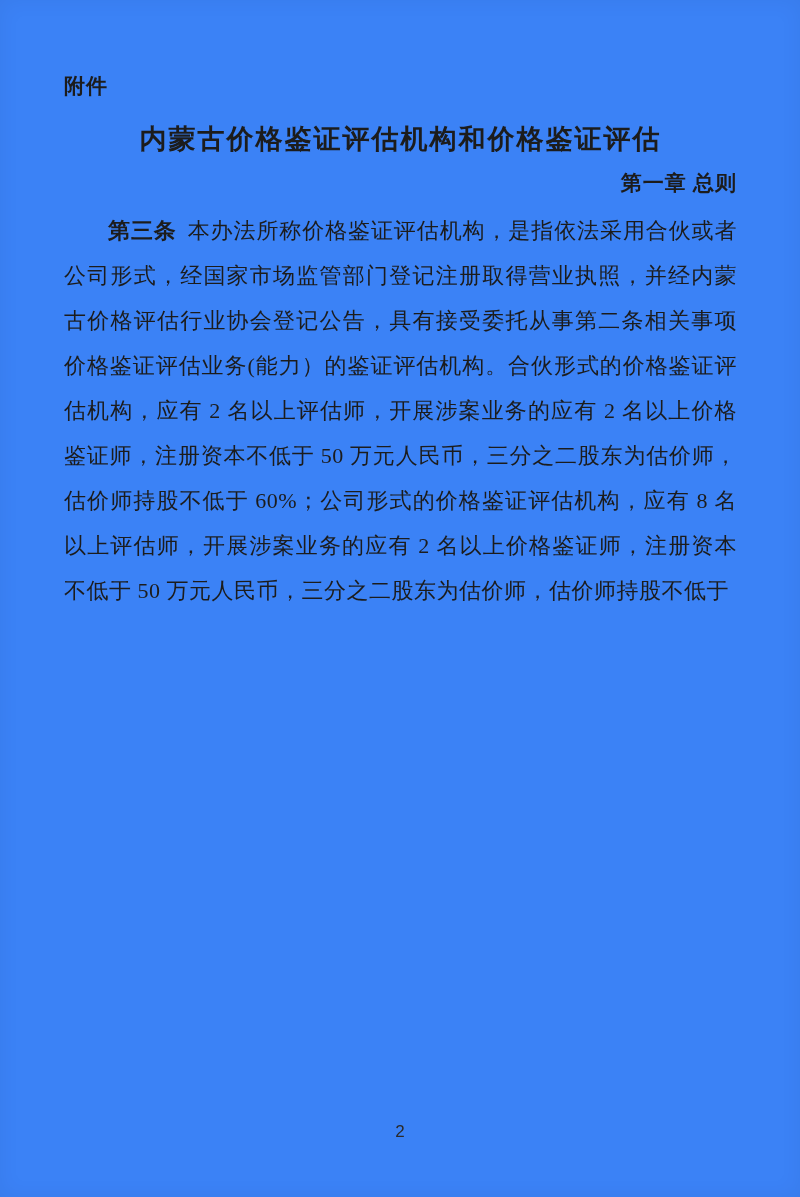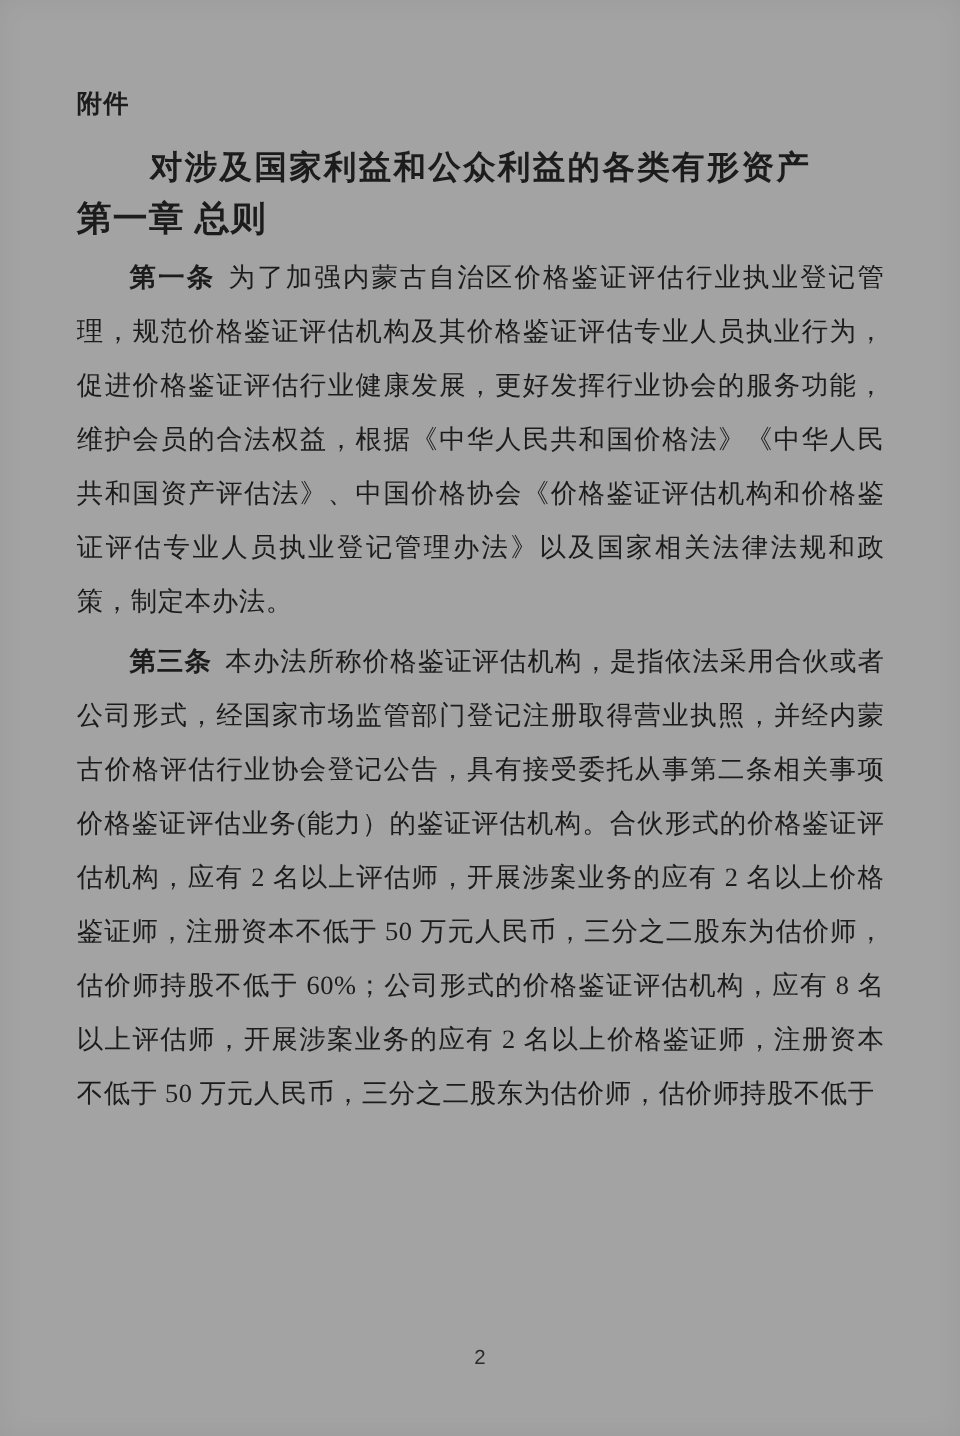--- a/index.html
+++ b/index.html
@@ -2,21 +2,21 @@
 <html><head>
 <meta charset="utf-8">
 <style>
   * { margin: 0; padding: 0; box-sizing: border-box; }
   html, body { background: #e9e9e9; }
   .sheet {
     position: relative;
     width: 800px;
     height: 1197px;
     margin: 0 auto;
-    background: #a3a3a3;
+    background: #3b82f6;
     color: #1c1c1c;
     font-family: "Liberation Serif", "DejaVu Serif", serif;
     overflow: hidden;
     box-shadow: inset 0 0 22px rgba(0,0,0,0.05);
   }
   .content {
     padding: 72px 63px 0 64px;
   }
   .attachment-label {
     font-size: 21px;
@@ -27,23 +27,23 @@
   .doc-title {
     margin-top: 16px;
     text-align: center;
     font-weight: bold;
     font-size: 27px;
     line-height: 46px;
     letter-spacing: 2px;
   }
   .chapter-heading {
     margin-top: 4px;
-    text-align: left;
+    text-align: right;
     font-weight: bold;
-    font-size: 29px;
+    font-size: 21px;
     line-height: 34px;
     letter-spacing: 1px;
   }
   .body-text {
     margin-top: 8px;
   }
   .article {
     font-size: 22px;
     line-height: 45px;
     text-align: justify;
@@ -71,30 +71,27 @@
 </style>
 </head>
 <body>
 
 <div class="sheet">
   <div class="content">
 
     <div class="attachment-label">附件</div>
 
     <div class="doc-title">
-      <div>对涉及国家利益和公众利益的各类有形资产</div>
+      <div>内蒙古价格鉴证评估机构和价格鉴证评估</div>
     </div>
 
     <div class="chapter-heading">第一章 总则</div>
 
     <div class="body-text">
 
-      <p class="article">
-        <span class="article-lead">第一条</span><span>为了加强内蒙古自治区价格鉴证评估行业执业登记管理，规范价格鉴证评估机构及其价格鉴证评估专业人员执业行为，促进价格鉴证评估行业健康发展，更好发挥行业协会的服务功能，维护会员的合法权益，根据《中华人民共和国价格法》《中华人民共和国资产评估法》、中国价格协会《价格鉴证评估机构和价格鉴证评估专业人员执业登记管理办法》以及国家相关法律法规和政策，制定本办法。</span>
-      </p>
 
 
       <p class="article">
         <span class="article-lead">第三条</span><span>本办法所称价格鉴证评估机构，是指依法采用合伙或者公司形式，经国家市场监管部门登记注册取得营业执照，并经内蒙古价格评估行业协会登记公告，具有接受委托从事第二条相关事项价格鉴证评估业务(能力）的鉴证评估机构。合伙形式的价格鉴证评估机构，应有 2 名以上评估师，开展涉案业务的应有 2 名以上价格鉴证师，注册资本不低于 50 万元人民币，三分之二股东为估价师，估价师持股不低于 60%；公司形式的价格鉴证评估机构，应有 8 名以上评估师，开展涉案业务的应有 2 名以上价格鉴证师，注册资本不低于 50 万元人民币，三分之二股东为估价师，估价师持股不低于</span>
       </p>
 
     </div>
   </div>
 
   <div class="page-number">2</div>

